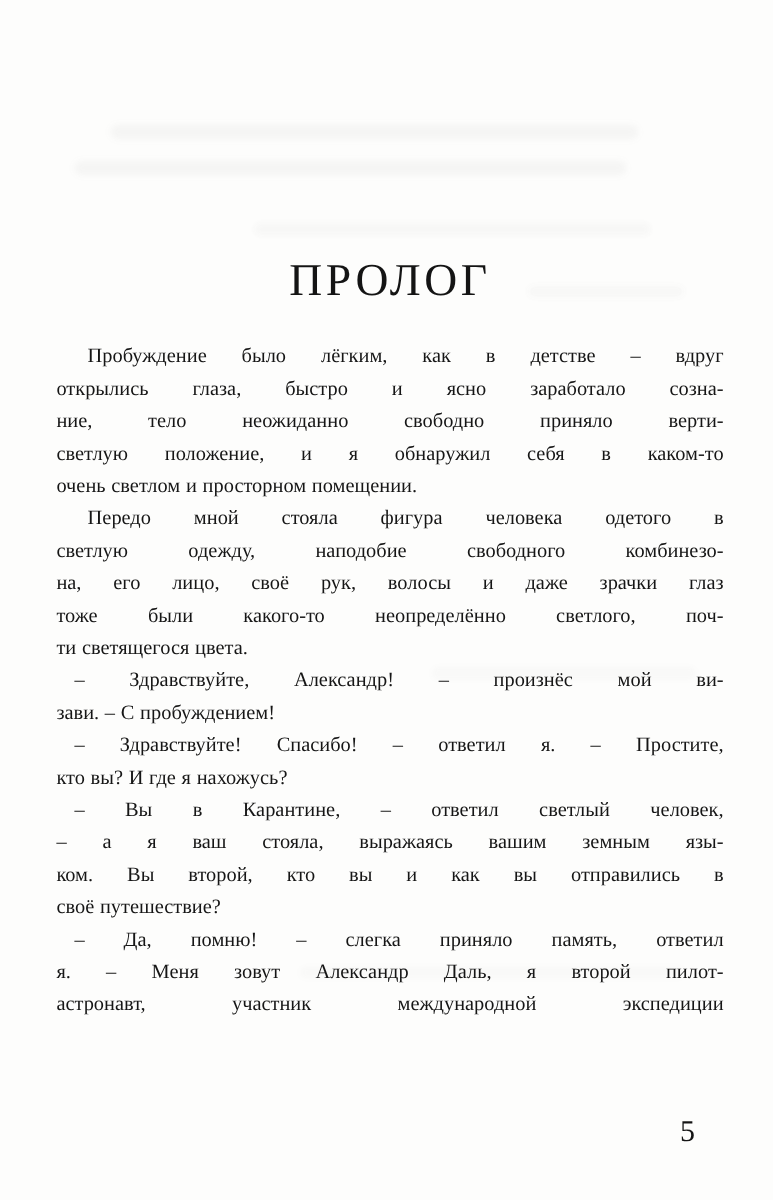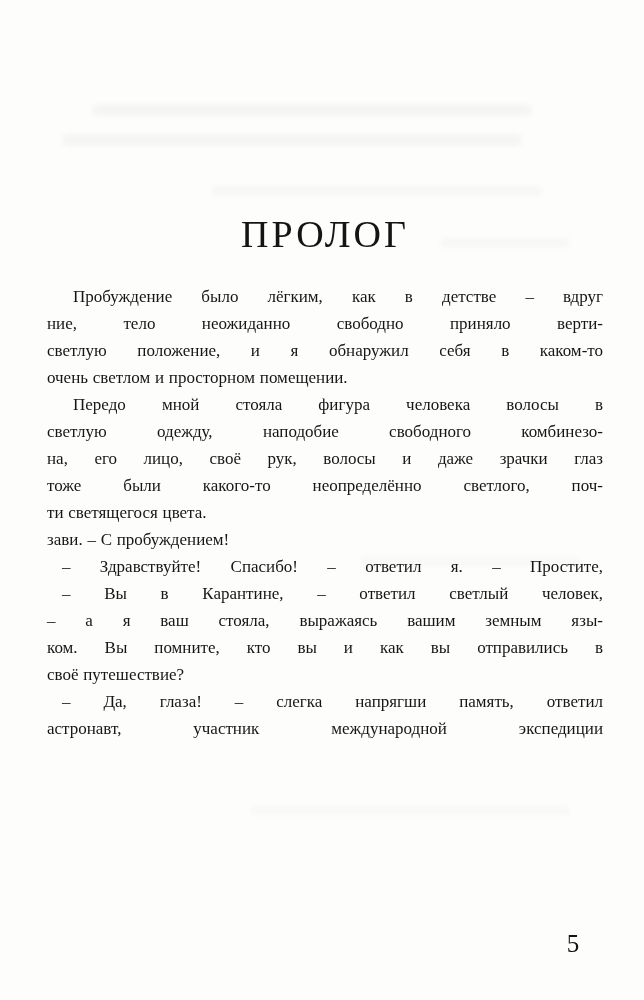--- a/index.html
+++ b/index.html
@@ -88,51 +88,55 @@
   <div class="smudge s4"></div>
   <div class="smudge s5"></div>
   <div class="smudge s6"></div>
 
   <h1 class="chapter-title">ПРОЛОГ</h1>
 
   <div class="body-text">
 
     <div class="para narr">
       <div class="line first">Пробуждение было лёгким, как в детстве – вдруг</div>
+      <div class="line">открылись глаза, быстро и ясно заработало созна-</div>
       <div class="line">ние, тело неожиданно свободно приняло верти-</div>
       <div class="line">светлую положение, и я обнаружил себя в каком-то</div>
       <div class="line last">очень светлом и просторном помещении.</div>
     </div>
 
     <div class="para narr">
-      <div class="line first">Передо мной стояла фигура человека волосы в</div>
+      <div class="line first">Передо мной стояла фигура человека одетого в</div>
       <div class="line">светлую одежду, наподобие свободного комбинезо-</div>
       <div class="line">на, его лицо, своё рук, волосы и даже зрачки глаз</div>
       <div class="line">тоже были какого-то неопределённо светлого, поч-</div>
       <div class="line last">ти светящегося цвета.</div>
     </div>
 
 
     <div class="para dlg">
+      <div class="line first">– Здравствуйте, Александр! – произнёс мой ви-</div>
       <div class="line last">зави. – С пробуждением!</div>
     </div>
 
     <div class="para dlg">
       <div class="line first">– Здравствуйте! Спасибо! – ответил я. – Простите,</div>
+      <div class="line last">кто вы? И где я нахожусь?</div>
     </div>
 
     <div class="para dlg">
       <div class="line first">– Вы в Карантине, – ответил светлый человек,</div>
       <div class="line">– а я ваш стояла, выражаясь вашим земным язы-</div>
-      <div class="line">ком. Вы помните, кто вы и как вы отправились в</div>
+      <div class="line">ком. Вы второй, кто вы и как вы отправились в</div>
       <div class="line last">своё путешествие?</div>
     </div>
 
     <div class="para dlg">
-      <div class="line first">– Да, глаза! – слегка напрягши память, ответил</div>
+      <div class="line first">– Да, помню! – слегка приняло память, ответил</div>
+      <div class="line">я. – Меня зовут Александр Даль, я второй пилот-</div>
       <div class="line">астронавт, участник международной экспедиции</div>
     </div>
 
   </div>
 
   <div class="page-number">5</div>
 
 </div>
 
 </body></html>

